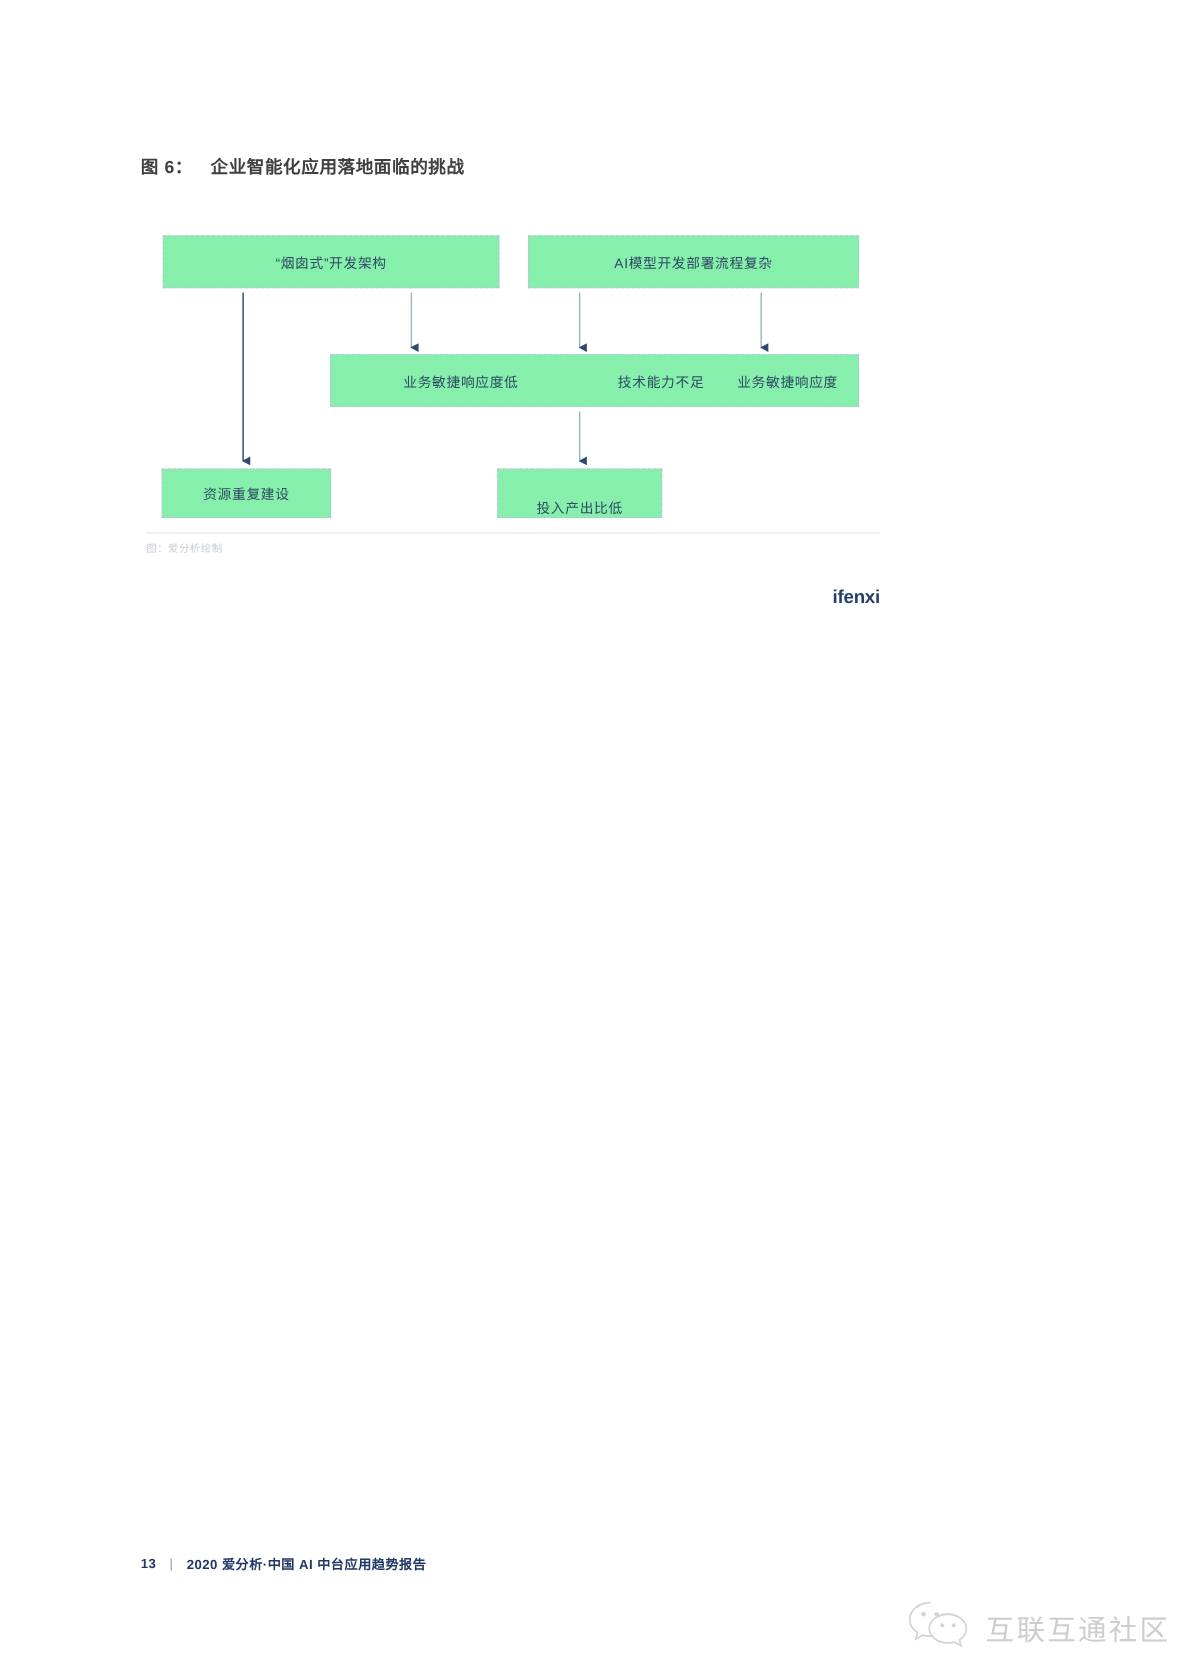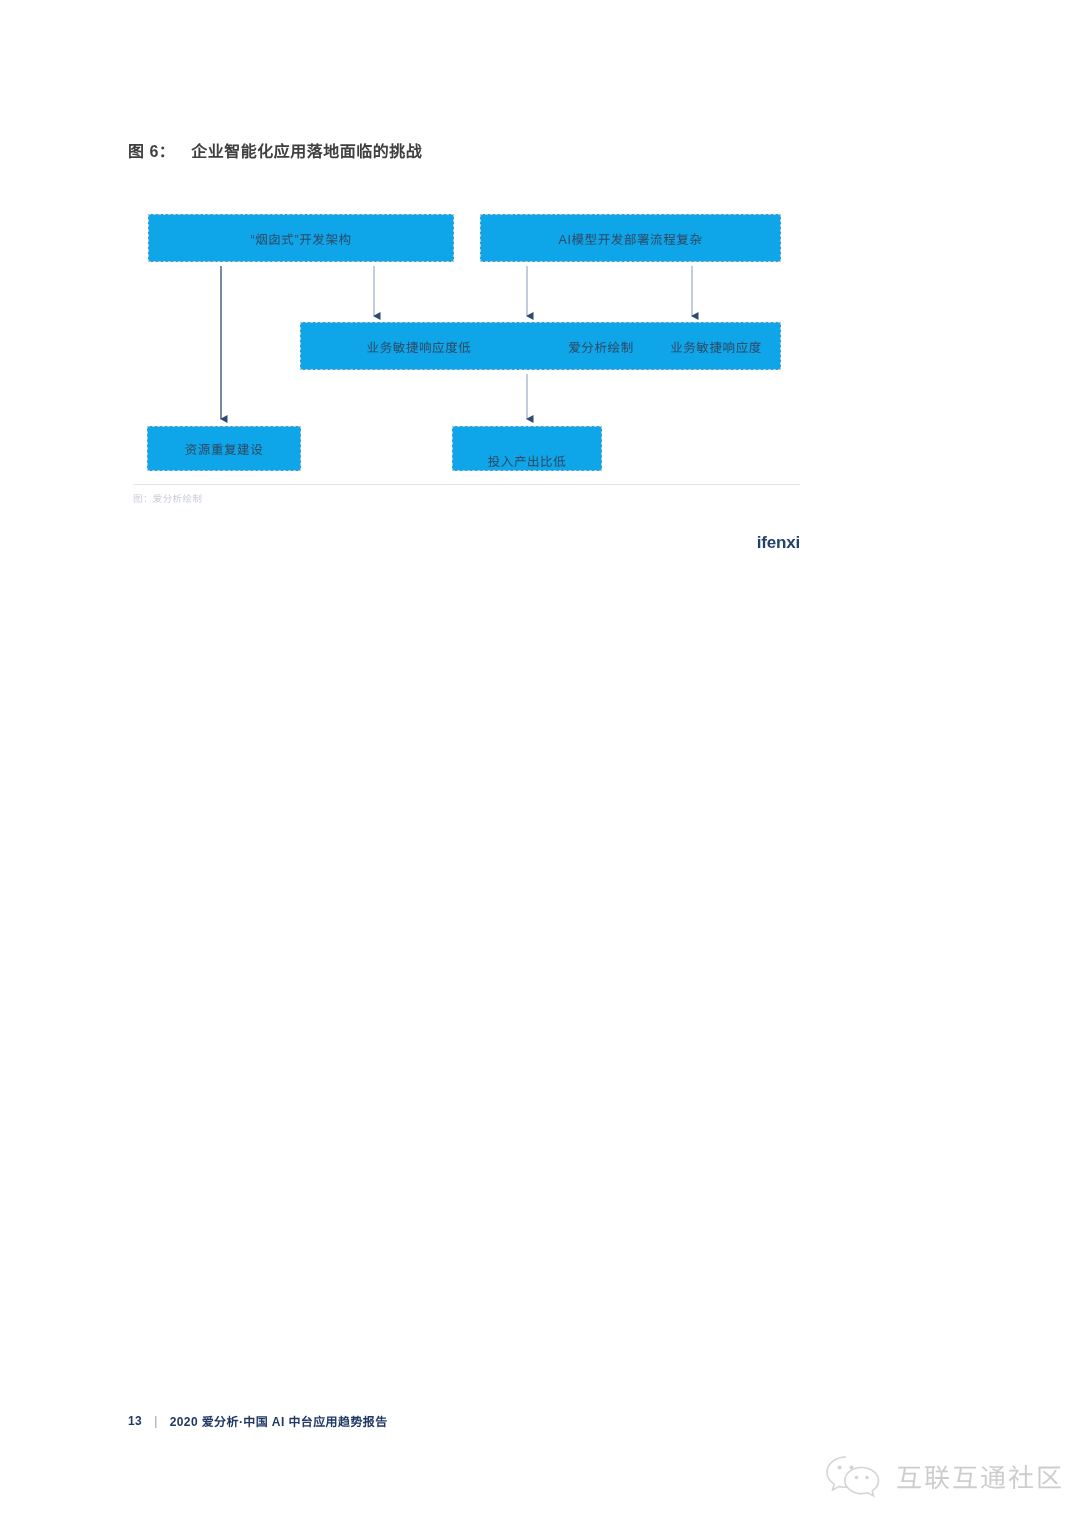--- a/index.html
+++ b/index.html
@@ -34,21 +34,21 @@
   .diagram {
     position: absolute;
     left: 0;
     top: 0;
     width: 1080px;
     height: 560px;
   }
   .dbox {
     position: absolute;
     border: 1px dashed #b9c6d6;
-    background: #0ea5e9;
+    background: #86efac;
     box-sizing: border-box;
     display: flex;
     align-items: center;
     justify-content: center;
   }
   .dbox .lbl {
     font-size: 12.5px;
     color: #2f4a63;
     letter-spacing: 0.6px;
     white-space: nowrap;
@@ -129,21 +129,21 @@
   .page-footer .pnum { font-weight: 600; }
   .page-footer .sep  { margin: 0 12px; color: #8c9db5; }
   .page-footer .ftitle { font-weight: 600; }
 
   
   .watermark {
     position: absolute;
     left: 824px;
     top: 1452px;
     display: flex;
-    align-items: center;
+    align-items: flex-end;
     opacity: 0.42;
   }
   .watermark .wm-text {
     margin-left: 14px;
     font-size: 26px;
     color: #8a8a8a;
     letter-spacing: 2px;
     font-weight: 400;
     white-space: nowrap;
   }
@@ -181,21 +181,21 @@
 
   <div class="dbox" id="box-aiflow">
     <span class="lbl">AI模型开发部署流程复杂</span>
   </div>
 
   <div class="dbox" id="box-middle">
     <div class="slot" id="slot-0">
       <span class="lbl">业务敏捷响应度低</span>
     </div>
     <div class="slot" id="slot-1">
-      <span class="lbl">爱分析绘制</span>
+      <span class="lbl">技术能力不足</span>
     </div>
     <div class="slot" id="slot-2">
       <span class="lbl">业务敏捷响应度</span>
     </div>
   </div>
 
   <div class="dbox" id="box-resource">
     <span class="lbl">资源重复建设</span>
   </div>
 

